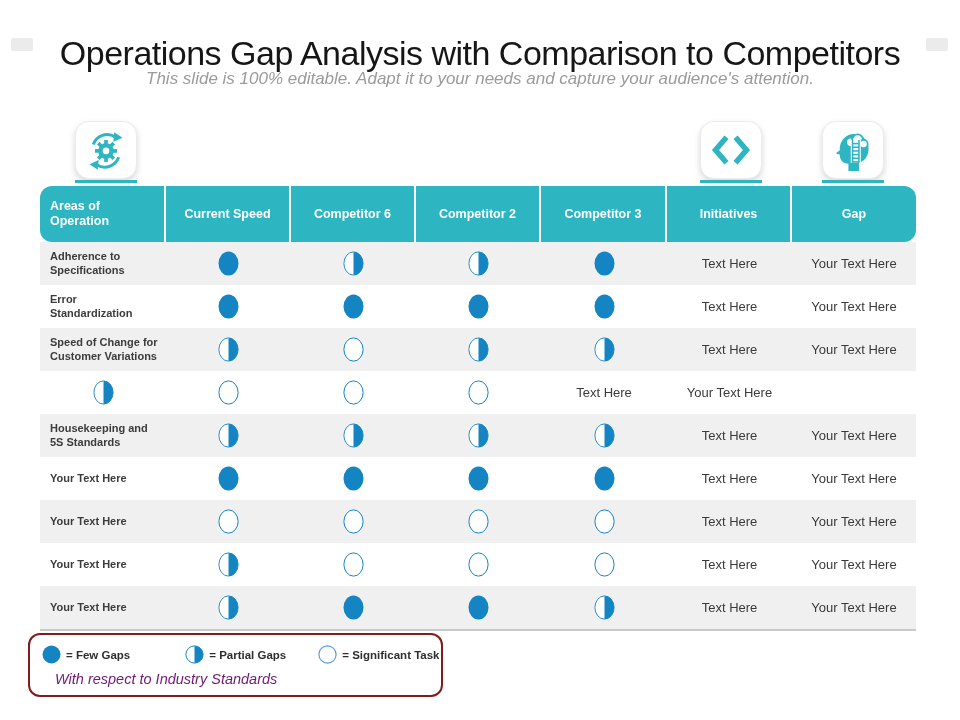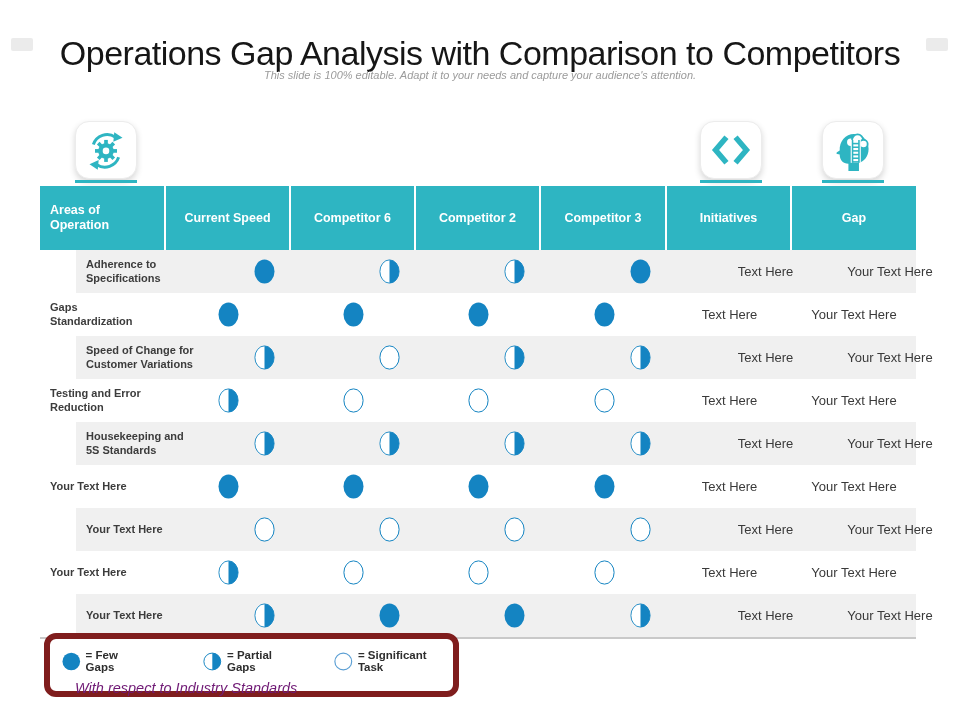--- a/index.html
+++ b/index.html
@@ -12,51 +12,51 @@
   body{font-family:"Liberation Sans",sans-serif;}
   .slide{position:relative;width:960px;height:720px;background:#ffffff;overflow:hidden;}
 
   
   .title{position:absolute;top:34px;left:0;width:100%;text-align:center;
          font-size:34px;font-weight:400;color:#161616;letter-spacing:-0.5px;}
   .side-bar{position:absolute;top:38px;width:22px;height:13px;background:#ebebeb;border-radius:2px;}
   .side-bar.left{left:11px;}
   .side-bar.right{left:926px;}
   .subtitle{position:absolute;top:69px;left:0;width:100%;text-align:center;
-            font-size:11px;font-style:italic;color:#9b9b9b;}
+            font-size:17px;font-style:italic;color:#9b9b9b;}
 
   
   .icon-card{position:absolute;top:121px;width:62px;height:58px;background:#fff;
              border:1px solid #ececec;border-radius:14px;
              box-shadow:0 3px 6px rgba(0,0,0,0.16);
              display:flex;align-items:center;justify-content:center;}
   .icon-underline{position:absolute;top:180px;width:62px;height:3px;background:var(--teal);}
   .teal-fill{fill:var(--teal);}
   .teal-stroke{stroke:var(--teal);}
 
   
   .gap-table{position:absolute;left:40px;top:186px;width:876px;border-bottom:2px solid #c9c9c9;}
   .thead{display:grid;grid-template-columns:126px 125px 125px 125px 126px 125px 124px;
-         background:var(--teal);height:64px;}
+         background:var(--teal);height:56px;border-radius:12px;}
   .th{color:#ffffff;font-size:12.5px;font-weight:700;display:flex;align-items:center;
       justify-content:center;text-align:center;border-right:2px solid #ffffff;line-height:1.2;padding:0 4px;}
   .th:last-child{border-right:none;}
   .th.area-h{justify-content:flex-start;text-align:left;padding-left:10px;}
   .trow{display:grid;grid-template-columns:126px 125px 125px 125px 126px 125px 124px;
         min-height:43px;background:#ffffff;}
-  .trow.alt{background:var(--rowalt);margin-left:36px;}
+  .trow.alt{background:var(--rowalt);}
   .cell{display:flex;align-items:center;justify-content:center;}
   .cell.area{justify-content:flex-start;padding:5px 8px 5px 10px;
              font-size:11px;font-weight:700;color:#3c3c3c;line-height:1.25;}
   .cell.text{font-size:13px;color:#3a3a3a;}
   .ball{display:block;}
 
   
-  .legend{position:absolute;left:44px;top:633px;width:415px;height:64px;
-          border:6px solid #7f1d1d;border-radius:12px;background:#fff;}
+  .legend{position:absolute;left:28px;top:633px;width:415px;height:64px;
+          border:2px solid #7f1d1d;border-radius:12px;background:#fff;}
   .legend-row{display:flex;align-items:center;padding:10px 0 0 12px;}
   .legend-item{display:flex;align-items:center;}
   .legend-item .lbl{font-size:11.5px;font-weight:700;color:#2e2e2e;margin-left:5px;}
   .legend-item.i1{margin-right:55px;}
   .legend-item.i2{margin-right:32px;}
   .legend-note{padding:7px 0 0 25px;font-size:14.5px;font-style:italic;color:#701a75;}
 </style>
 </head>
 <body>
 
@@ -152,21 +152,21 @@
           </div>
           <div class="cell ballcell">
             <svg class="ball" width="21" height="25" viewBox="0 0 21 25">
               <ellipse cx="10.5" cy="12.5" rx="10" ry="12" fill="#1484c2"></ellipse>
             </svg>
           </div>
           <div class="cell text">Text Here</div>
           <div class="cell text">Your Text Here</div>
         </div>
         <div class="trow">
-          <div class="cell area">Gaps Standardization</div>
+          <div class="cell area">Error Standardization</div>
           <div class="cell ballcell">
             <svg class="ball" width="21" height="25" viewBox="0 0 21 25">
               <ellipse cx="10.5" cy="12.5" rx="10" ry="12" fill="#1484c2"></ellipse>
             </svg>
           </div>
           <div class="cell ballcell">
             <svg class="ball" width="21" height="25" viewBox="0 0 21 25">
               <ellipse cx="10.5" cy="12.5" rx="10" ry="12" fill="#1484c2"></ellipse>
             </svg>
           </div>
@@ -205,21 +205,20 @@
           <div class="cell ballcell">
             <svg class="ball" width="21" height="25" viewBox="0 0 21 25">
               <ellipse cx="10.5" cy="12.5" rx="9.6" ry="11.6" fill="#ffffff" stroke="#1484c2" stroke-width="0.9"></ellipse>
               <path d="M10.5,0.9 A9.6,11.6 0 0 1 10.5,24.1 Z" fill="#1484c2"></path>
             </svg>
           </div>
           <div class="cell text">Text Here</div>
           <div class="cell text">Your Text Here</div>
         </div>
         <div class="trow">
-          <div class="cell area">Testing and Error Reduction</div>
           <div class="cell ballcell">
             <svg class="ball" width="21" height="25" viewBox="0 0 21 25">
               <ellipse cx="10.5" cy="12.5" rx="9.6" ry="11.6" fill="#ffffff" stroke="#1484c2" stroke-width="0.9"></ellipse>
               <path d="M10.5,0.9 A9.6,11.6 0 0 1 10.5,24.1 Z" fill="#1484c2"></path>
             </svg>
           </div>
           <div class="cell ballcell">
             <svg class="ball" width="21" height="25" viewBox="0 0 21 25">
               <ellipse cx="10.5" cy="12.5" rx="9.6" ry="11.6" fill="#ffffff" stroke="#1484c2" stroke-width="1"></ellipse>
             </svg>

